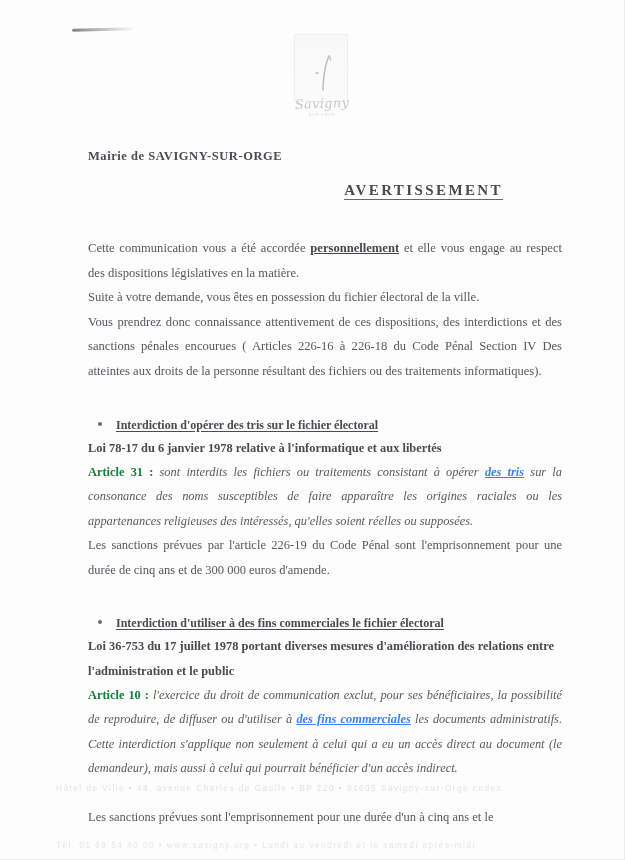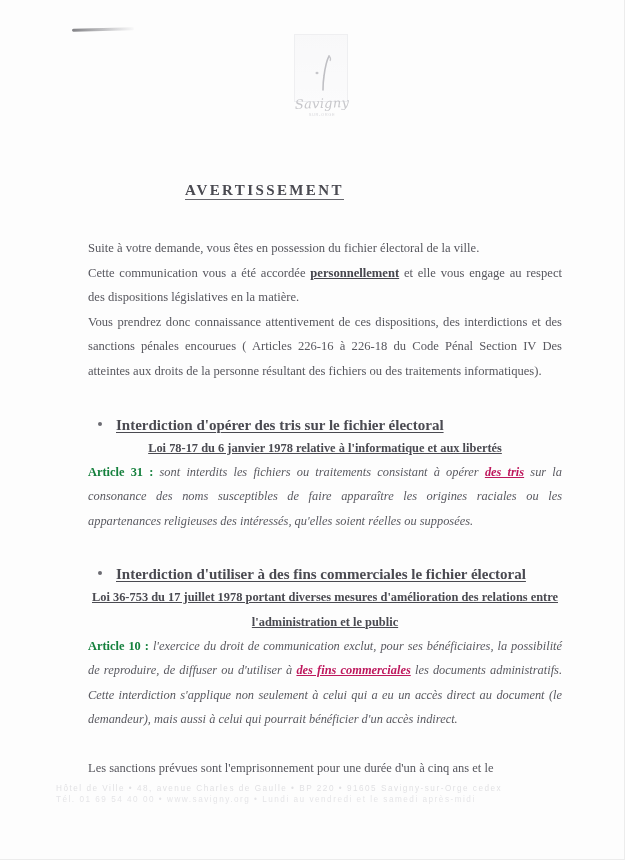--- a/index.html
+++ b/index.html
@@ -84,21 +84,21 @@
     font-weight: bold;
     font-size: 12.5px;
     color: #4b4b52;
     letter-spacing: 0.55px;
   }
   .title {
     position: absolute;
     left: 0;
     top: 181px;
     width: 503px;
-    text-align: center;
+    text-align: right;
     padding-left: 26px;
     box-sizing: border-box;
   }
   .title span {
     font-family: "Liberation Serif", serif;
     font-weight: bold;
     font-size: 15px;
     color: #4a4a51;
     letter-spacing: 2.4px;
     border-bottom: 1.3px solid #66666d;
@@ -119,21 +119,21 @@
     text-justify: inter-word;
   }
   b.ul { font-weight: bold; text-decoration: underline; color: #46464d; }
   .gap { height: 24px; }
   .gap-lg { height: 30px; }
 
   ul.bullets { list-style: none; margin: 0; padding: 0; }
   li.bullet-head {
     position: relative;
     padding-left: 28px;
-    font-size: 15px;
+    font-size: 12px;
     line-height: 22px;
     color: #4a4a51;
     font-weight: bold;
   }
   li.bullet-head .bdot {
     position: absolute;
     left: 10px;
     top: 8px;
     width: 4px;
     height: 4px;
@@ -143,41 +143,40 @@
   li.bullet-head .btext {
     text-decoration: underline;
     text-underline-offset: 2px;
   }
   p.law {
     margin: 0;
     font-size: 12.4px;
     line-height: 24.4px;
     font-weight: bold;
     color: #4a4a51;
-    text-align: center;
-    text-decoration: underline;
+    text-align: left;
   }
   p.article {
     margin: 0;
     font-size: 12.4px;
     line-height: 24.4px;
     color: #5a5a61;
     font-style: italic;
     text-align: justify;
   }
   p.article .anum {
     font-style: normal;
     font-weight: bold;
     color: #15803d;
   }
   p.article i.ul {
     font-style: italic;
     font-weight: bold;
     text-decoration: underline;
-    color: #be185d;
+    color: #3b82f6;
   }
   p.sanction {
     margin: 0;
     font-size: 12.5px;
     line-height: 24.5px;
     color: #57575e;
     text-align: justify;
   }
   .footer {
     position: absolute;
@@ -187,66 +186,68 @@
     opacity: 0.33;
   }
   .footer-line {
     font-family: "Liberation Sans", sans-serif;
     font-size: 8.2px;
     letter-spacing: 1.5px;
     color: #a8a8b0;
     white-space: nowrap;
     line-height: 11px;
   }
-  .footer-line.l2 { color: #b4b4bc; }
+  .footer-line.l2 { color: #b4b4bc; margin-top: 46px; }
 </style>
 </head>
 <body>
 
 <div class="page">
 
   <div class="scan-mark"></div>
 
   <div class="letterhead">
     <div class="lh-box"></div>
     <svg class="lh-swan" viewBox="0 0 26 40">
       <path d="M17 4 C14 10, 13 16, 12 24 C11 30, 11 34, 11 38" stroke="#8e8e96" stroke-width="1.6" fill="none" stroke-linecap="round"></path>
       <path d="M17 4 C18.5 5.5, 19 7, 18.2 8.5" stroke="#9a9aa2" stroke-width="1.2" fill="none" stroke-linecap="round"></path>
       <ellipse cx="5" cy="21" rx="1.5" ry="1.2" fill="#9a9aa2"></ellipse>
     </svg>
     <div class="lh-word">Savigny</div>
     <div class="lh-sub">SUR-ORGE</div>
   </div>
 
+  <div class="mairie">Mairie de SAVIGNY-SUR-ORGE</div>
 
   <div class="title">
     <span>AVERTISSEMENT</span>
   </div>
 
   <div class="body-area">
 
+    <p class="para"><span>Cette communication vous a été accordée </span><b class="ul">personnellement</b><span> et elle vous engage au respect des dispositions législatives en la matière.</span></p>
+
     <p class="para">Suite à votre demande, vous êtes en possession du fichier électoral de la ville.</p>
-
-    <p class="para"><span>Cette communication vous a été accordée </span><b class="ul">personnellement</b><span> et elle vous engage au respect des dispositions législatives en la matière.</span></p>
 
     <p class="para">Vous prendrez donc connaissance attentivement de ces dispositions, des interdictions et des sanctions pénales encourues ( Articles 226-16 à 226-18 du Code Pénal Section IV Des atteintes aux droits de la personne résultant des fichiers ou des traitements informatiques).</p>
 
     <div class="gap-lg"></div>
 
     <ul class="bullets">
       <li class="bullet-head">
         <span class="bdot"></span>
         <span class="btext">Interdiction d'opérer des tris sur le fichier électoral</span>
       </li>
     </ul>
 
     <p class="law">Loi 78-17 du 6 janvier 1978 relative à l'informatique et aux libertés</p>
 
     <p class="article"><span class="anum">Article 31 :</span><span> sont interdits les fichiers ou traitements consistant à opérer </span><i class="ul">des tris</i><span> sur la consonance des noms susceptibles de faire apparaître les origines raciales ou les appartenances religieuses des intéressés, qu'elles soient réelles ou supposées.</span></p>
 
+    <p class="sanction">Les sanctions prévues par l'article 226-19 du Code Pénal sont l'emprisonnement pour une durée de cinq ans et de 300 000 euros d'amende.</p>
 
     <div class="gap-lg"></div>
 
     <ul class="bullets">
       <li class="bullet-head">
         <span class="bdot"></span>
         <span class="btext">Interdiction d'utiliser à des fins commerciales le fichier électoral</span>
       </li>
     </ul>
 

